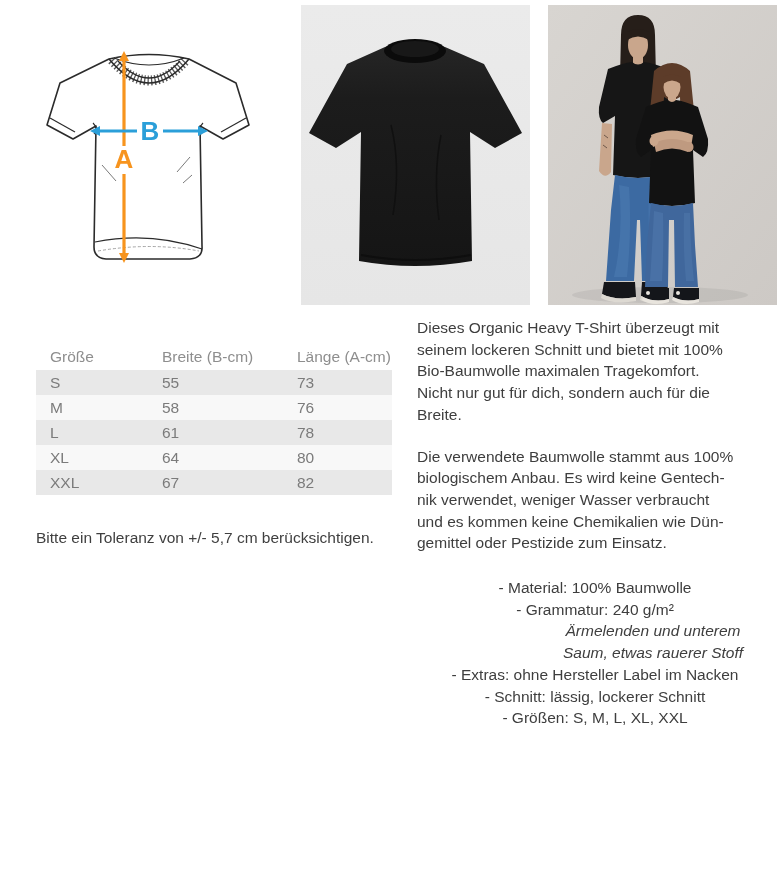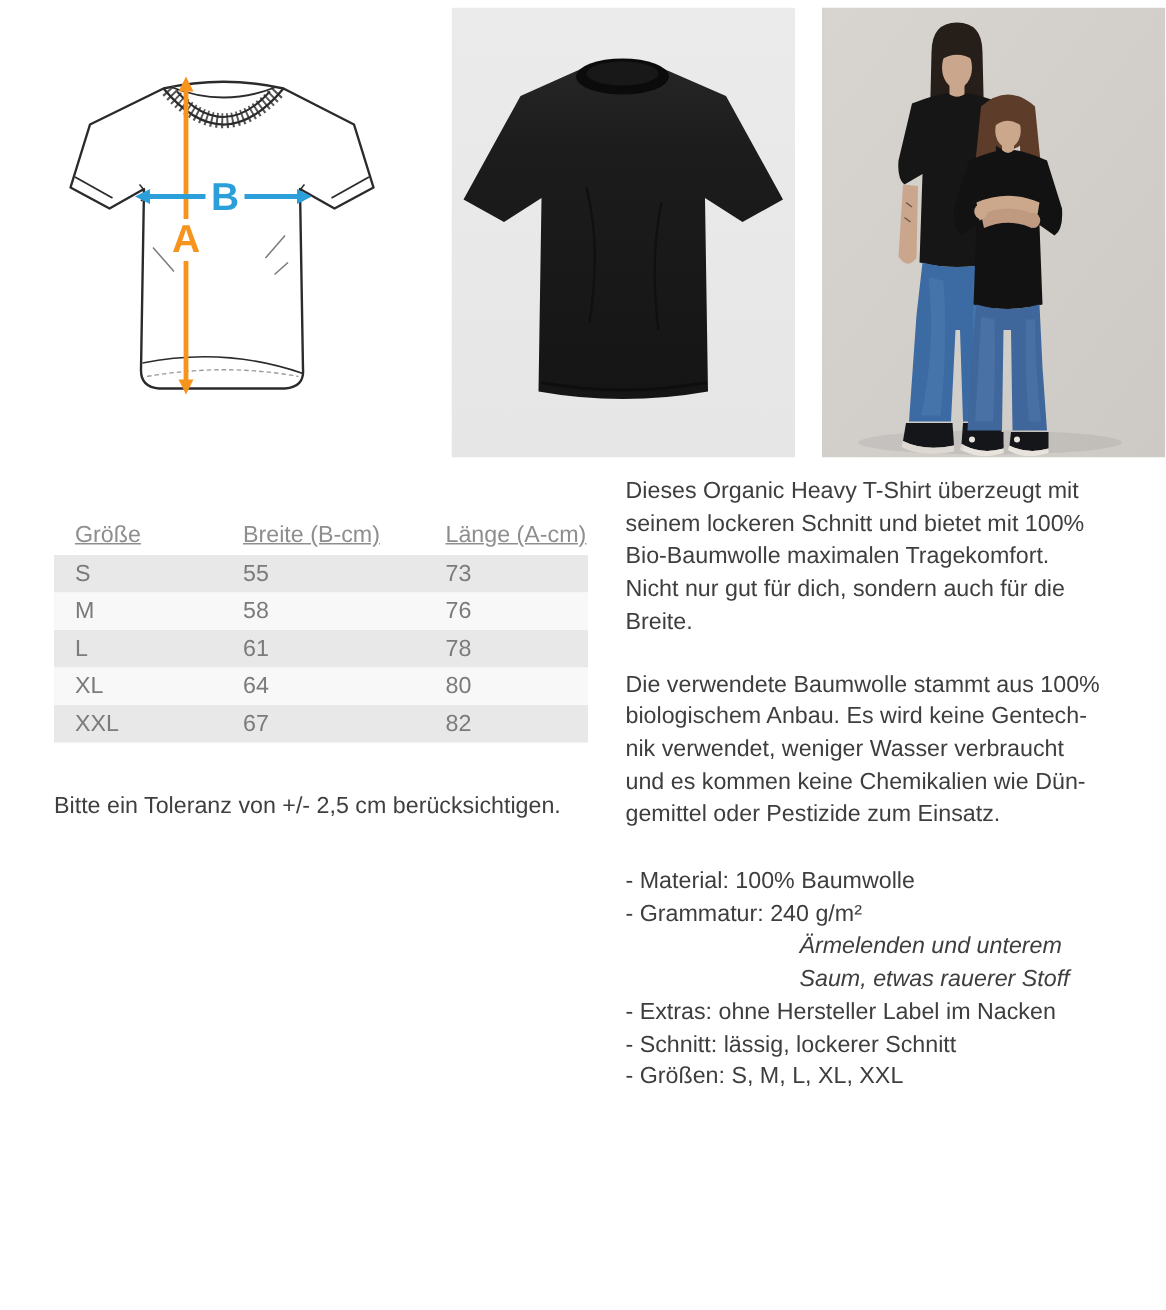--- a/index.html
+++ b/index.html
@@ -6,32 +6,32 @@
   .stage{position:relative;width:777px;height:873px;background:#ffffff;
          font-family:"Liberation Sans",sans-serif;overflow:hidden;color:#3f3f3f;}
   
   .sketch{position:absolute;left:40px;top:45px;width:225px;height:230px;}
   .flat{position:absolute;left:301px;top:5px;width:229px;height:300px;}
   .models{position:absolute;left:548px;top:5px;width:229px;height:300px;}
   .sketch svg,.flat svg,.models svg{display:block;width:100%;height:100%;}
   
   .size-table{position:absolute;left:36px;top:344px;width:356px;font-size:15.5px;}
   .st-row{display:grid;grid-template-columns:112px 135px 109px;height:25px;align-items:center;}
-  .st-row.st-header{height:26px;color:#8e8e8e;text-decoration:underline;}
+  .st-row.st-header{height:26px;color:#8e8e8e;}
   .st-row .st-cell{padding-left:14px;color:#7b7b7b;white-space:nowrap;}
   .st-header .st-cell{color:#8e8e8e;}
   .st-row.stripe{background:#e8e8e8;}
   .st-rows .st-row:not(.stripe){background:#f8f8f8;}
   
   .tolerance{position:absolute;left:36px;top:527px;font-size:15.5px;line-height:22px;color:#3f3f3f;}
   
   .description{position:absolute;left:417px;top:317px;width:356px;font-size:15.5px;
                line-height:21.7px;color:#3e3e3e;}
   .para{margin:0 0 20px 0;}
-  .details{margin-top:23px;}
+  .details{margin-top:23px;text-align:center;}
   .line{white-space:pre-wrap;}
   .details .line.indent{padding-left:116px;font-style:italic;}
 </style>
 </head>
 <body>
 
 <div class="stage">
 
   <div class="sketch">
     <svg viewBox="0 0 225 230">
@@ -180,21 +180,21 @@
         </div>
 
         <div class="st-row stripe">
           <div class="st-cell">XXL</div>
           <div class="st-cell">67</div>
           <div class="st-cell">82</div>
         </div>
       </div>
   </div>
 
-  <div class="tolerance">Bitte ein Toleranz von +/- 2,5 cm berücksichtigen.</div>
+  <div class="tolerance">Bitte ein Toleranz von +/- 5,7 cm berücksichtigen.</div>
 
   <div class="description">
     <div class="para">
 
     <div class="line">Dieses Organic Heavy T-Shirt überzeugt mit</div>
         <div class="line">seinem lockeren Schnitt und bietet mit 100%</div>
         <div class="line">Bio-Baumwolle maximalen Tragekomfort.</div>
         <div class="line">Nicht nur gut für dich, sondern auch für die</div>
         <div class="line">Breite.</div>
       </div>

